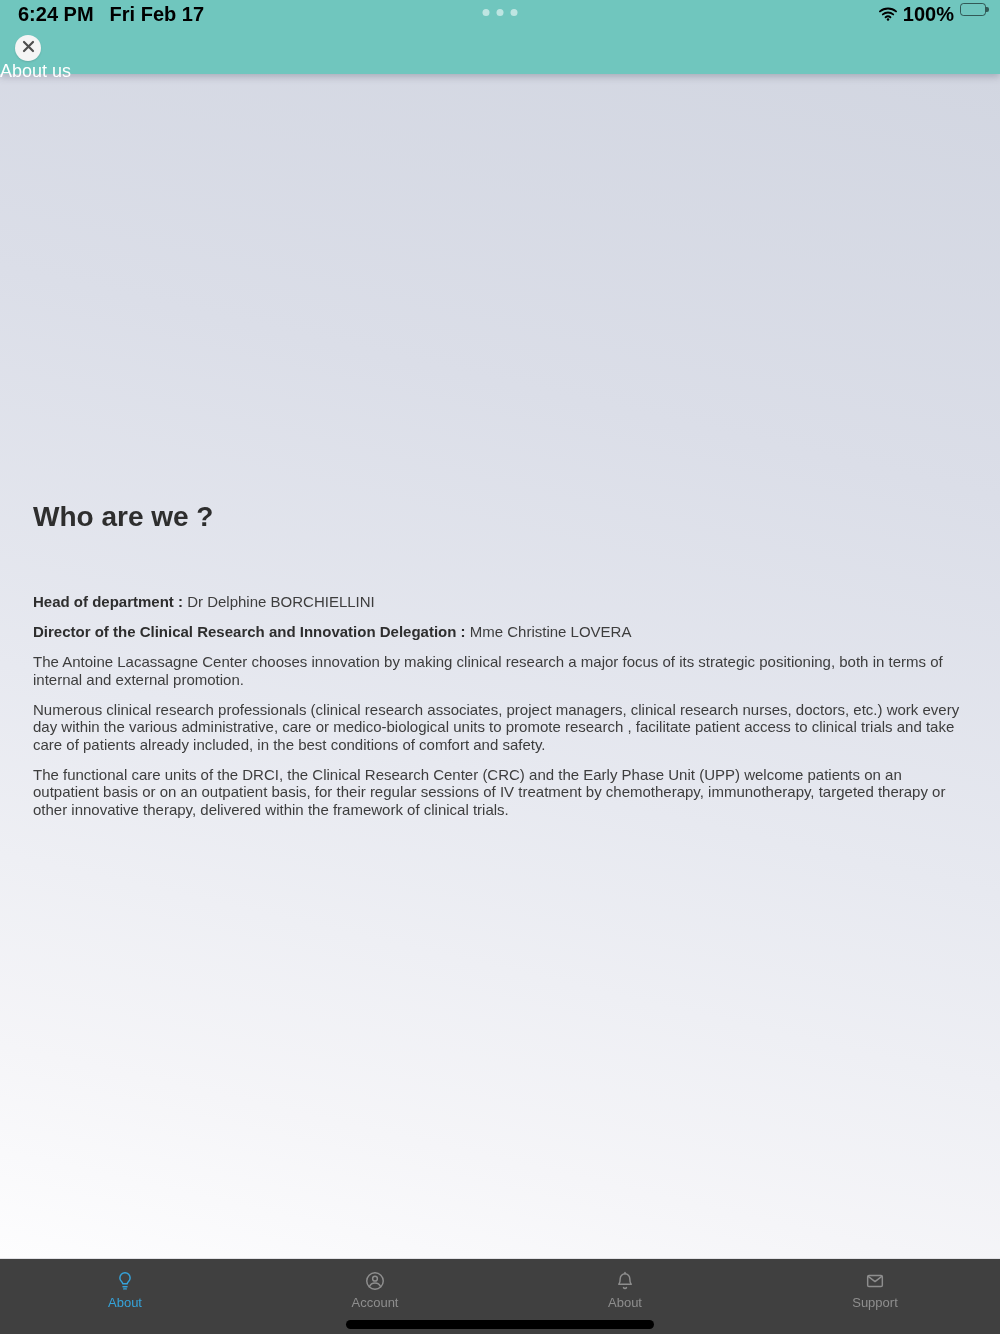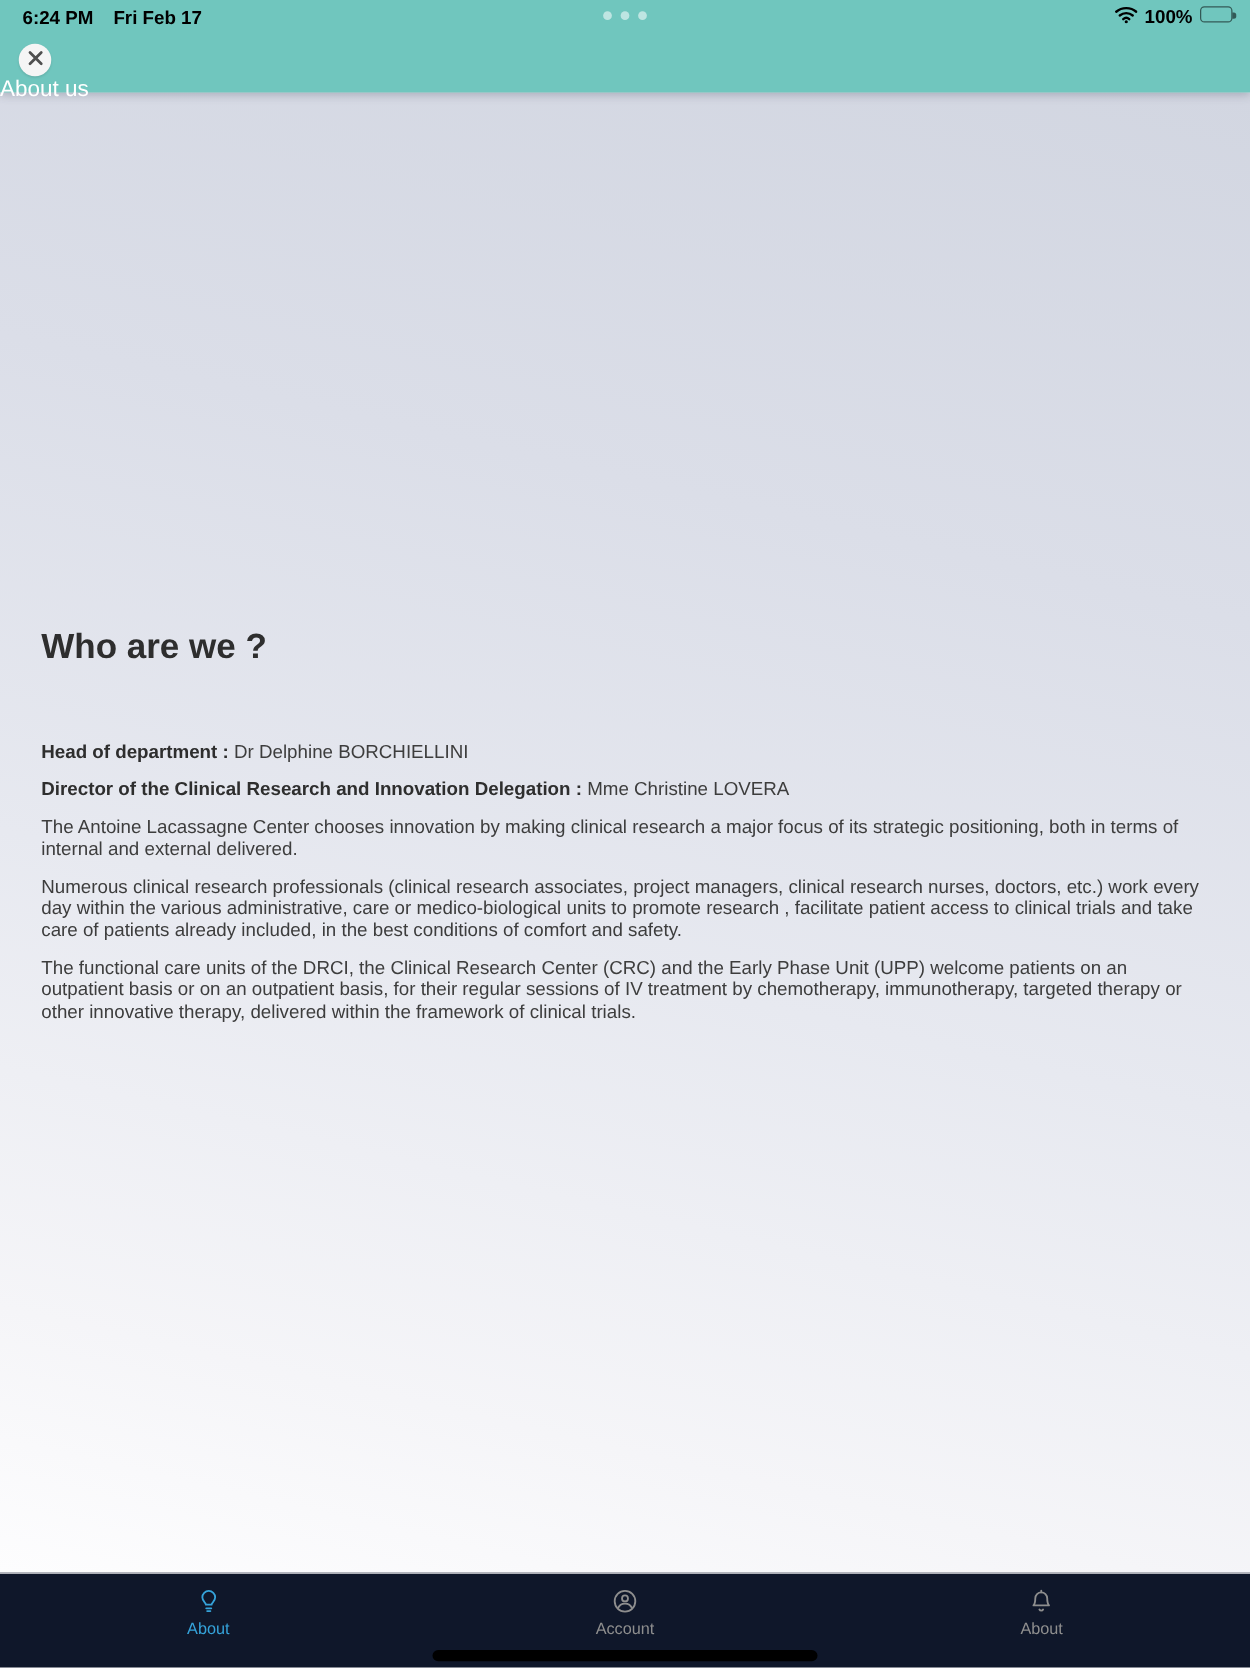--- a/index.html
+++ b/index.html
@@ -15,21 +15,21 @@
   .app-header {
     position: absolute; top: 0; left: 0; right: 0; height: 74px;
     background: #70c6be;
     box-shadow: 0 3px 7px rgba(70, 75, 95, 0.30);
     z-index: 5;
   }
   .status-bar {
     position: absolute; top: 0; left: 0; right: 0; height: 28px;
     display: flex; align-items: center; justify-content: space-between;
     padding: 0 14px 0 18px;
-    font-size: 15px; font-weight: bold; color: #000;
+    font-size: 20px; font-weight: bold; color: #000;
   }
   .status-left { display: flex; gap: 16px; align-items: center; }
   .status-right { display: flex; gap: 6px; align-items: flex-start; }
   .battery {
     position: relative; width: 26px; height: 13px;
     border: 1px solid rgba(0,0,0,0.55); border-radius: 3.5px; padding: 1px;
   }
   .battery-fill { width: 100%; height: 100%; background: #000; border-radius: 1.5px; }
   .battery-cap {
     position: absolute; right: -3.5px; top: 3.5px; width: 2.5px; height: 5px;
@@ -70,21 +70,21 @@
   }
   .dept-block { margin-top: 62px; }
   .content p {
     font-size: 15px; line-height: 17.5px; margin: 0 0 12.5px 0;
   }
   .content p b { color: #2e2e2e; }
 
   
   .tab-bar {
     position: absolute; left: 0; right: 0; bottom: 0; height: 76px;
-    background: #0f172a;
+    background: #404040;
     border-top: 1px solid #e2e2e6;
     display: flex;
     z-index: 5;
   }
   .tab {
     flex: 1 1 0;
     display: flex; flex-direction: column; align-items: center;
     padding-top: 11px; gap: 3px;
     color: #8e8e8e; font-size: 13px;
     cursor: pointer;
@@ -143,21 +143,21 @@
   </button>
 </header>
 
 <main class="content">
 
   <h1 class="page-heading">Who are we ?</h1>
 
   <div class="dept-block">
     <p><b>Head of department :</b><span> Dr Delphine BORCHIELLINI</span></p>
     <p><b>Director of the Clinical Research and Innovation Delegation :</b><span> Mme Christine LOVERA</span></p>
-    <p>The Antoine Lacassagne Center chooses innovation by making clinical research a major focus of its strategic positioning, both in terms of internal and external delivered.</p>
+    <p>The Antoine Lacassagne Center chooses innovation by making clinical research a major focus of its strategic positioning, both in terms of internal and external promotion.</p>
     <p>Numerous clinical research professionals (clinical research associates, project managers, clinical research nurses, doctors, etc.) work every day within the various administrative, care or medico-biological units to promote research , facilitate patient access to clinical trials and take care of patients already included, in the best conditions of comfort and safety.</p>
     <p>The functional care units of the DRCI, the Clinical Research Center (CRC) and the Early Phase Unit (UPP) welcome patients on an outpatient basis or on an outpatient basis, for their regular sessions of IV treatment by chemotherapy, immunotherapy, targeted therapy or other innovative therapy, delivered within the framework of clinical trials.</p>
   </div>
 </main>
 
 <nav class="tab-bar">
 
   <div class="tab active">
     <span class="icon">
       <svg viewBox="0 0 24 24" fill="none" stroke="currentColor" stroke-width="1.6" stroke-linecap="round" stroke-linejoin="round">
@@ -184,16 +184,25 @@
     <span class="icon">
       <svg viewBox="0 0 24 24" fill="none" stroke="currentColor" stroke-width="1.6" stroke-linecap="round" stroke-linejoin="round">
         <path d="M12 4.2 a5.2 5.2 0 0 1 5.2 5.2 c0 4.6 1.6 6.2 1.6 6.2 H5.2 s1.6-1.6 1.6-6.2 A5.2 5.2 0 0 1 12 4.2 z"></path>
         <path d="M10.4 19.2 a1.8 1.8 0 0 0 3.2 0"></path>
         <path d="M12 4.2 v-1.4"></path>
       </svg>
     </span>
     <span>About</span>
   </div>
 
+  <div class="tab">
+    <span class="icon">
+      <svg viewBox="0 0 24 24" fill="none" stroke="currentColor" stroke-width="1.6" stroke-linecap="round" stroke-linejoin="round">
+        <rect x="4" y="6" width="16" height="12" rx="1.4"></rect>
+        <path d="M4.6 7 L12 12.6 L19.4 7"></path>
+      </svg>
+    </span>
+    <span>Support</span>
+  </div>
 
 </nav>
 
 <div class="home-indicator"></div>
 
 </body></html>

